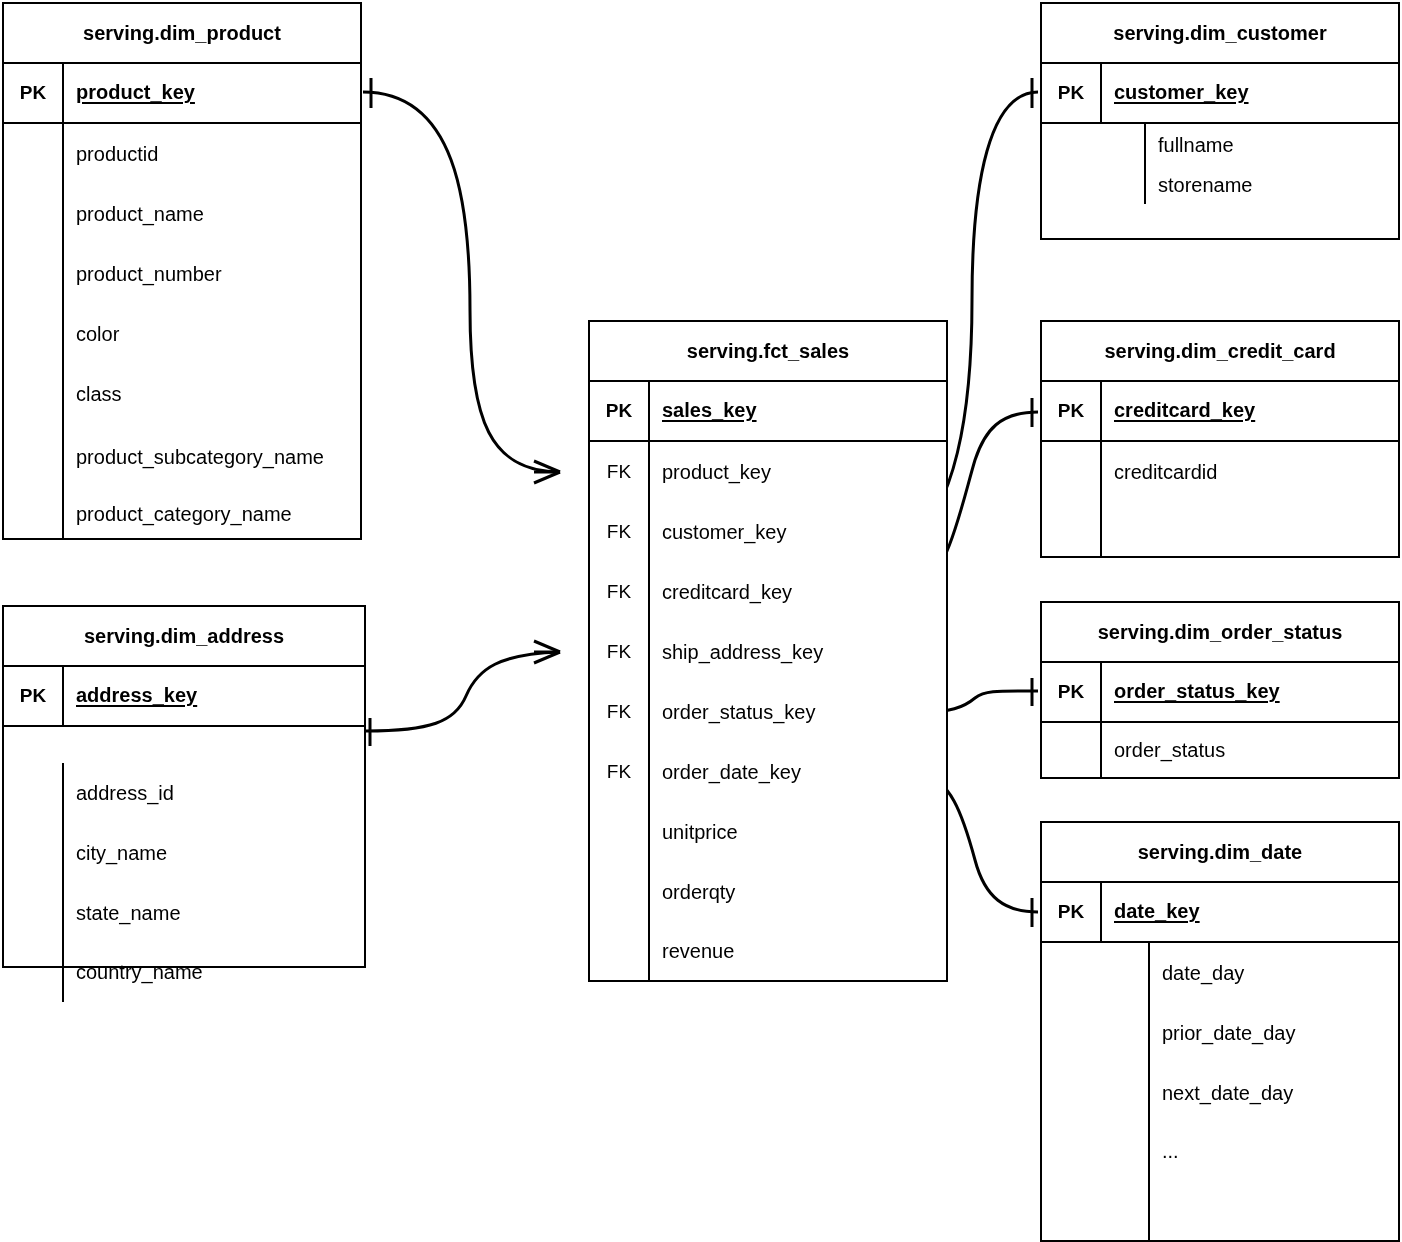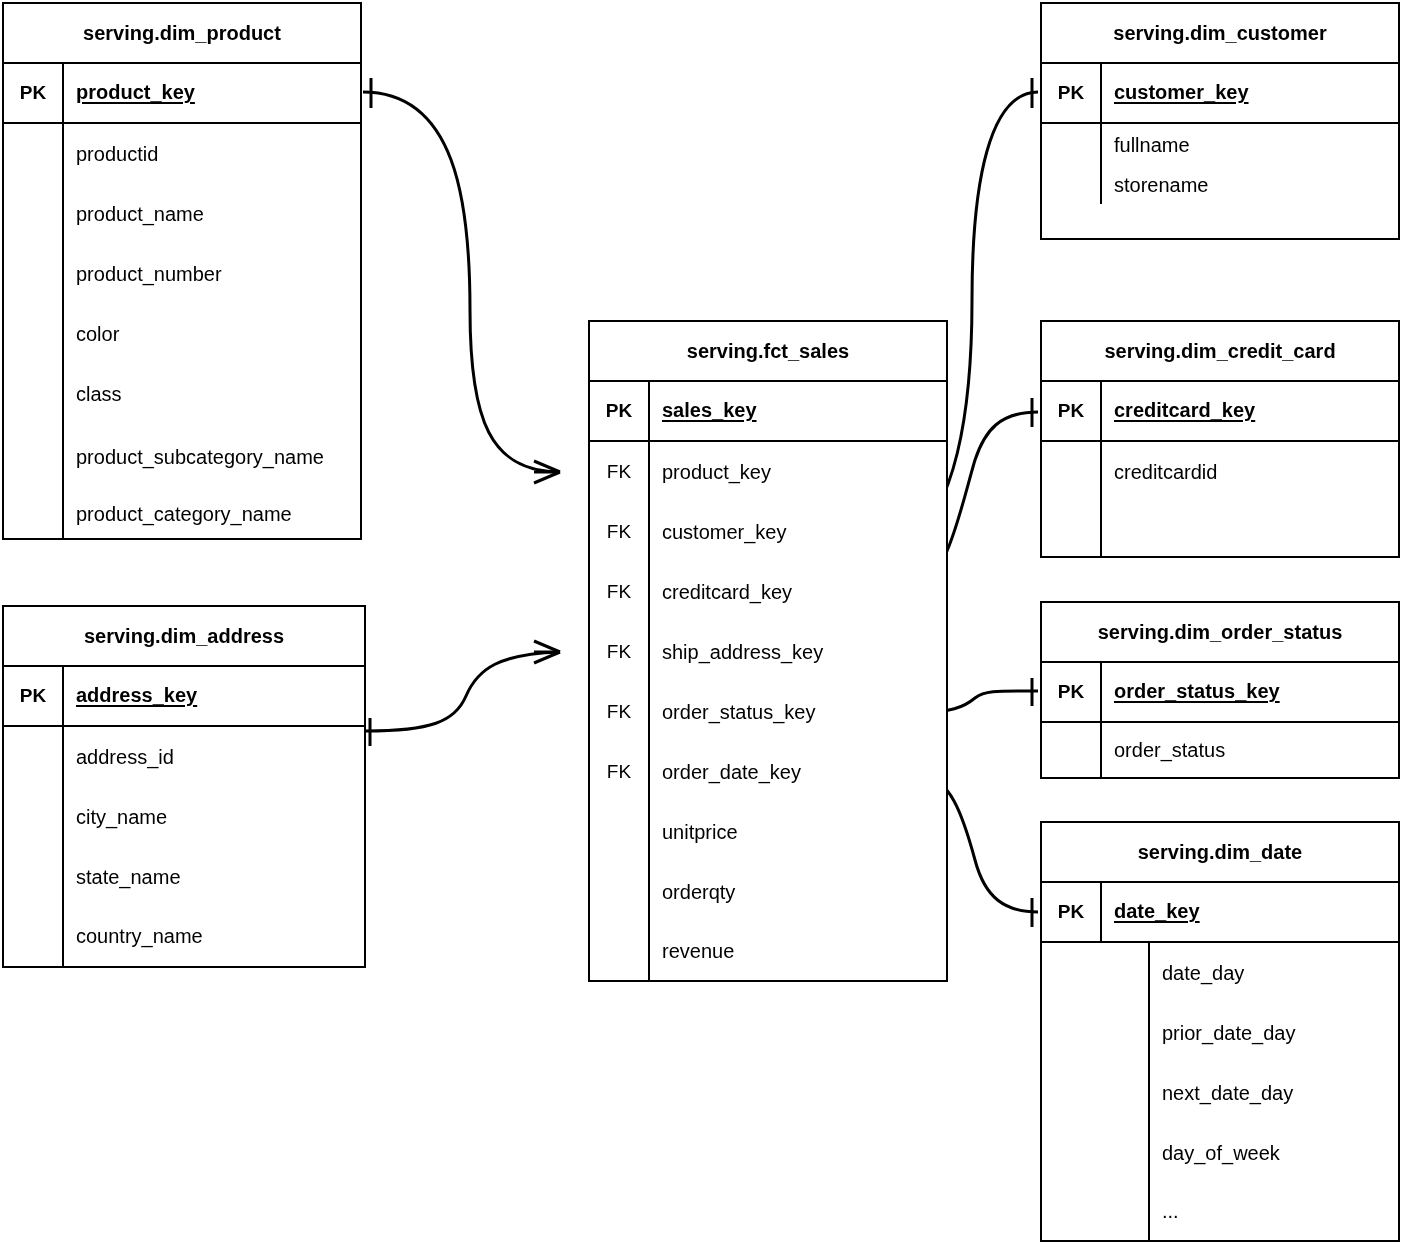--- a/index.html
+++ b/index.html
@@ -204,21 +204,21 @@
       </div>
     </div>
   </div>
 
   <div class="entity" style="left:2px; top:605px; width:364px; height:363px;">
     <div class="ent-title">serving.dim_address</div>
     <div class="ent-row pkrow">
       <div class="keycell bold">PK</div>
       <div class="namecell key">address_key</div>
     </div>
-    <div class="body-block" style="height:239px;">
+    <div class="body-block" style="height:239px;margin-top:36px;">
       <div class="body-keycol">
         <div class="kslot" style="height:60px;"></div>
         <div class="kslot" style="height:60px;"></div>
         <div class="kslot" style="height:60px;"></div>
         <div class="kslot" style="height:59px;"></div>
       </div>
       <div class="body-namecol">
         <div class="nslot" style="height:60px;">address_id</div>
         <div class="nslot" style="height:60px;">city_name</div>
         <div class="nslot" style="height:60px;">state_name</div>
@@ -258,21 +258,21 @@
       </div>
     </div>
   </div>
 
   <div class="entity" style="left:1040px; top:2px; width:360px; height:238px;">
     <div class="ent-title">serving.dim_customer</div>
     <div class="ent-row pkrow">
       <div class="keycell bold">PK</div>
       <div class="namecell key">customer_key</div>
     </div>
-    <div class="body-block" style="height:80px;">
+    <div class="body-block" style="height:80px;padding-left:44px;">
       <div class="body-keycol">
         <div class="kslot" style="height:60px;"></div>
         <div class="kslot" style="height:54px;"></div>
       </div>
       <div class="body-namecol">
         <div class="nslot" style="height:60px;">fullname</div>
         <div class="nslot" style="height:54px;">storename</div>
       </div>
     </div>
   </div>
@@ -321,19 +321,18 @@
         <div class="kslot" style="height:60px;"></div>
         <div class="kslot" style="height:60px;"></div>
         <div class="kslot" style="height:60px;"></div>
         <div class="kslot" style="height:60px;"></div>
         <div class="kslot" style="height:57px;"></div>
       </div>
       <div class="body-namecol">
         <div class="nslot" style="height:60px;">date_day</div>
         <div class="nslot" style="height:60px;">prior_date_day</div>
         <div class="nslot" style="height:60px;">next_date_day</div>
-        <div class="nslot" style="height:60px;">day_of_week</div>
         <div class="nslot" style="height:57px;">...</div>
       </div>
     </div>
   </div>
 
 </div>
 
 </body></html>

